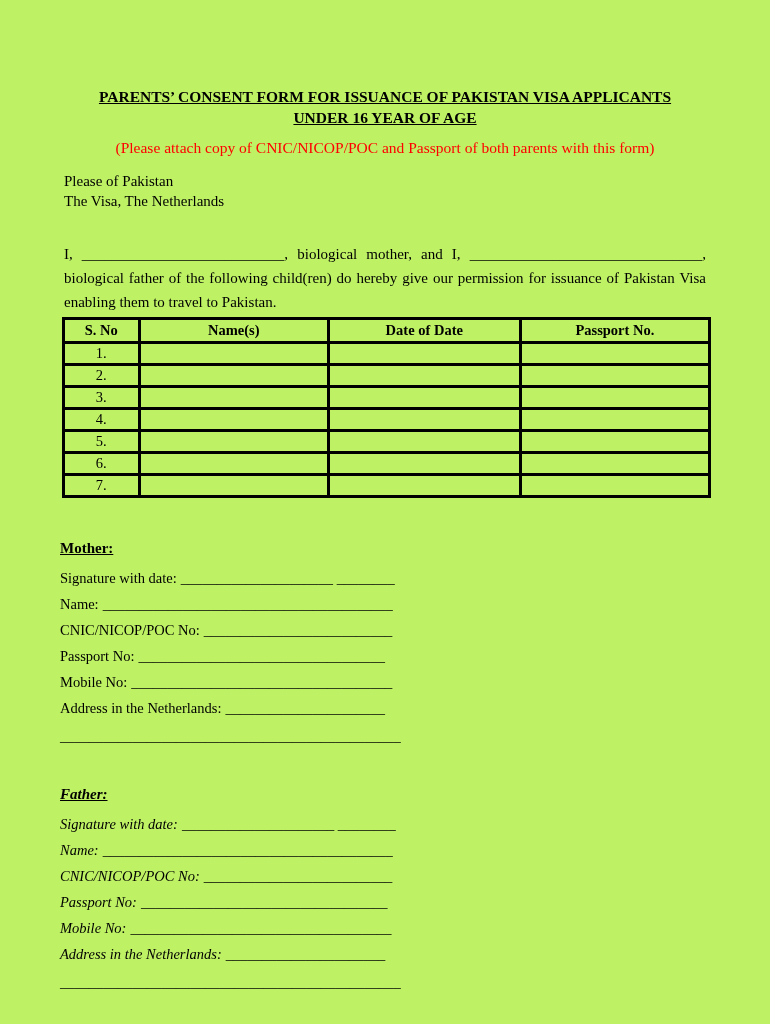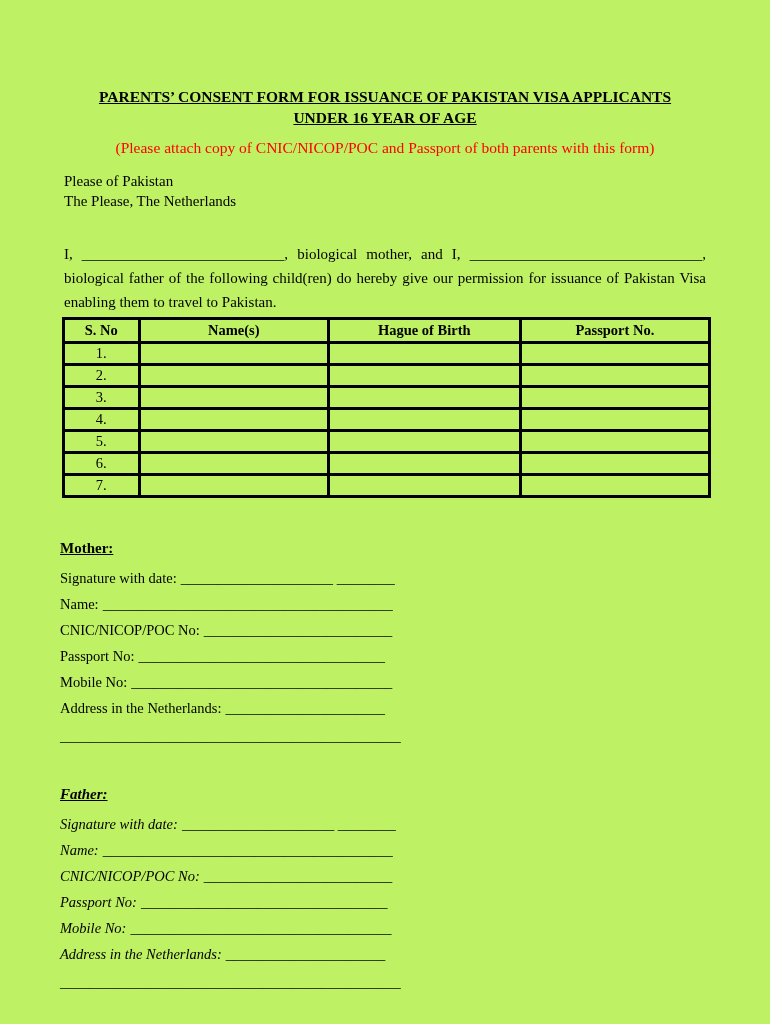--- a/index.html
+++ b/index.html
@@ -114,37 +114,37 @@
 
   <div class="doc-title">
     <div><span class="title-line">PARENTS’ CONSENT FORM FOR ISSUANCE OF PAKISTAN VISA APPLICANTS</span></div>
     <div><span class="title-line">UNDER 16 YEAR OF AGE</span></div>
   </div>
 
   <div class="notice">(Please attach copy of CNIC/NICOP/POC and Passport of both parents with this form)</div>
 
   <div class="issuer">
     <div>Please of Pakistan</div>
-    <div>The Please, The Netherlands</div>
+    <div>The Visa, The Netherlands</div>
   </div>
 
   <div class="declaration">I, ___________________________, biological mother, and I, _______________________________, biological father of the following child(ren) do hereby give our permission for issuance of Pakistan Visa enabling them to travel to Pakistan.</div>
 
   <table class="children">
     <colgroup>
       <col class="col-sno">
         <col class="col-name">
         <col class="col-dob">
         <col class="col-passport">
     </colgroup>
     <thead>
       <tr>
         <th>S. No</th>
         <th>Name(s)</th>
-        <th>Hague of Birth</th>
+        <th>Date of Date</th>
         <th>Passport No.</th>
       </tr>
     </thead>
     <tbody>
       <tr>
         <td class="sno-cell">1.</td>
         <td></td>
         <td></td>
         <td></td>
       </tr>

